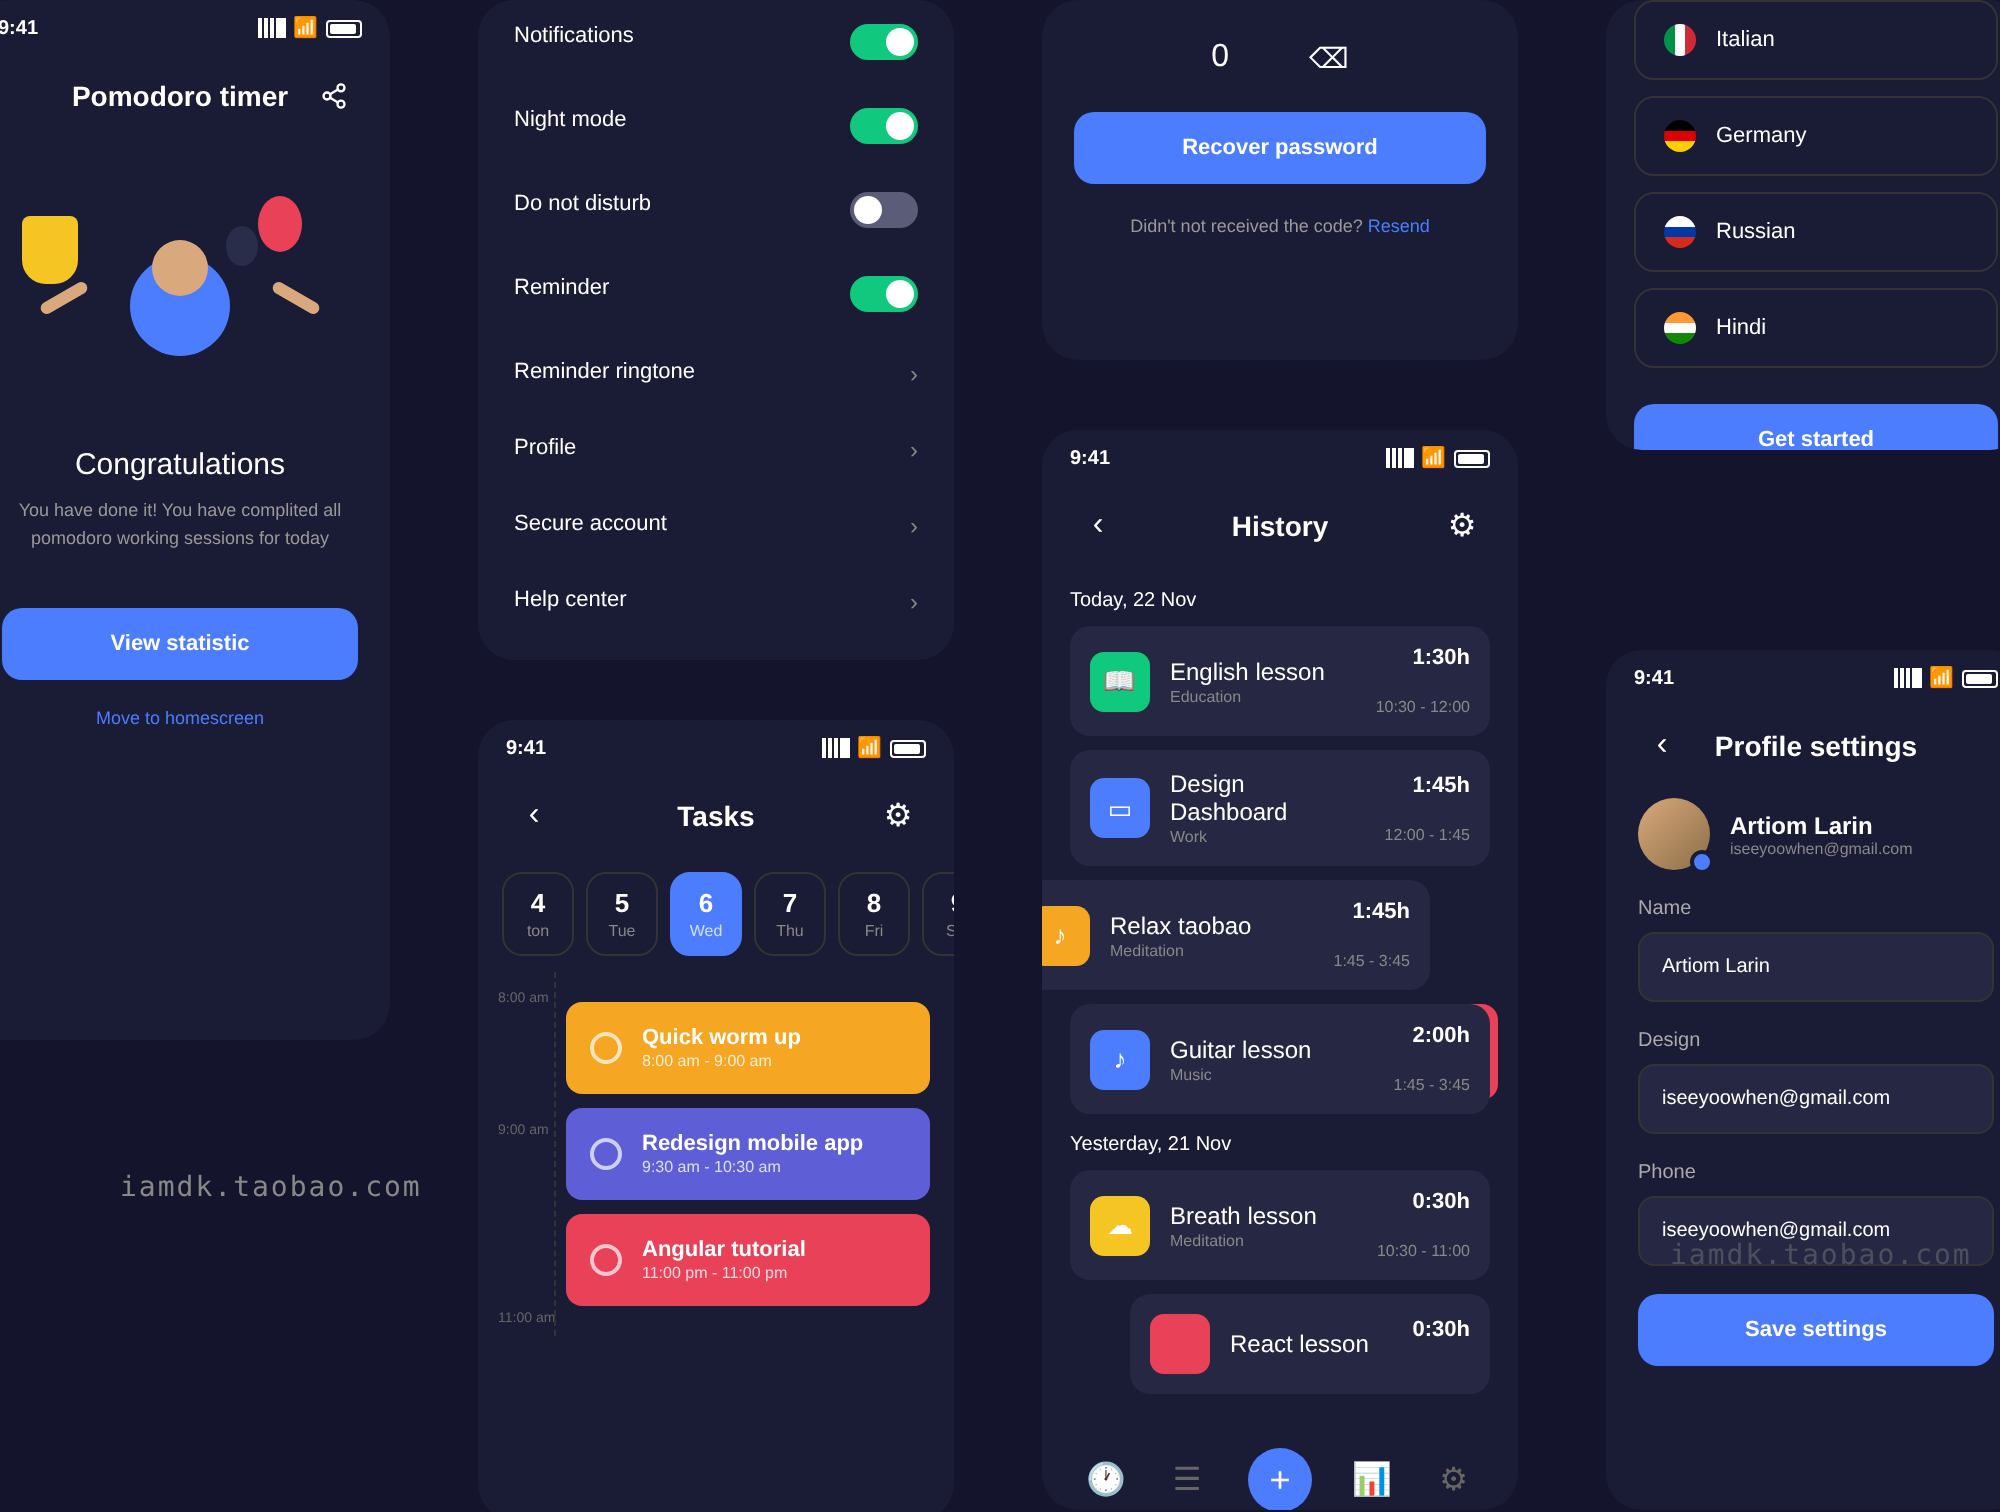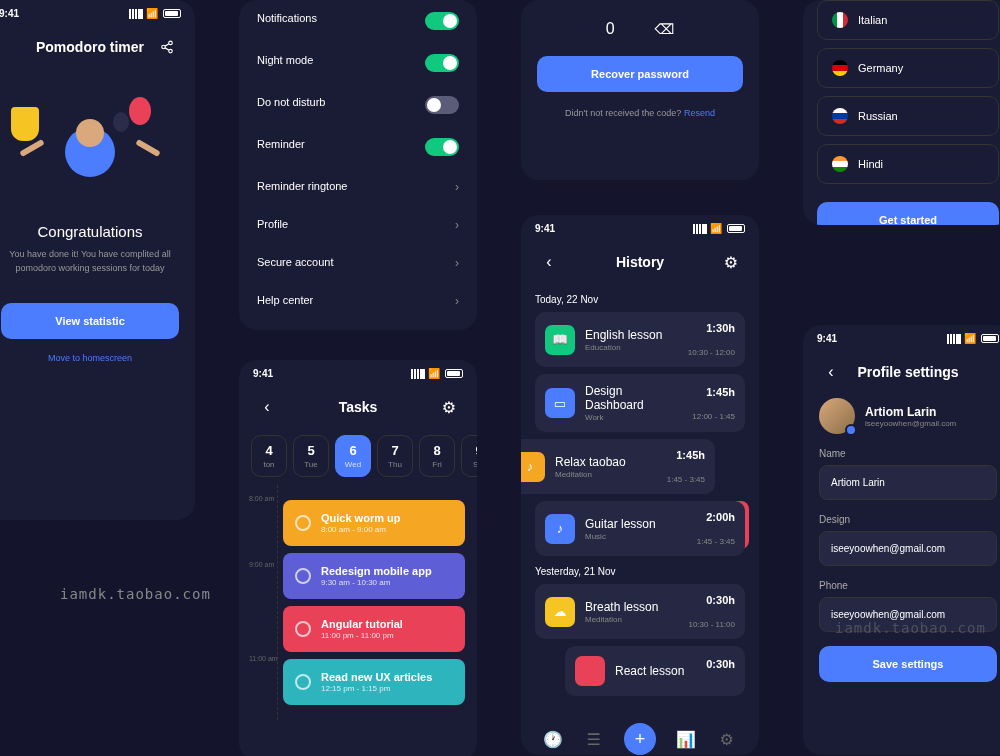--- a/index.html
+++ b/index.html
@@ -225,27 +225,20 @@
           <div class="task-time">9:30 am - 10:30 am</div>
         </div>
       </div>
       <div class="task-card" style="background: rgb(233, 66, 88);">
         <div class="task-circle"></div>
         <div>
           <div class="task-title">Angular tutorial</div>
           <div class="task-time">11:00 pm - 11:00 pm</div>
         </div>
       </div>
-      <div class="task-card" style="background: rgb(46, 180, 189);">
-        <div class="task-circle"></div>
-        <div>
-          <div class="task-title">Read new UX articles</div>
-          <div class="task-time">12:15 pm - 1:15 pm</div>
-        </div>
-      </div>
     </div>
 </div>
 
 <div class="screen" style="left:521px;top:0;width:238px;height:180px">
   <div style="padding:16px;text-align:center">
     <div style="display:flex;justify-content:center;align-items:center;gap:40px;margin:4px 0 18px">
       <span style="font-size:16px">0</span>
       <span style="font-size:14px">⌫</span>
     </div>
     <div class="btn btn-primary">Recover password</div>

